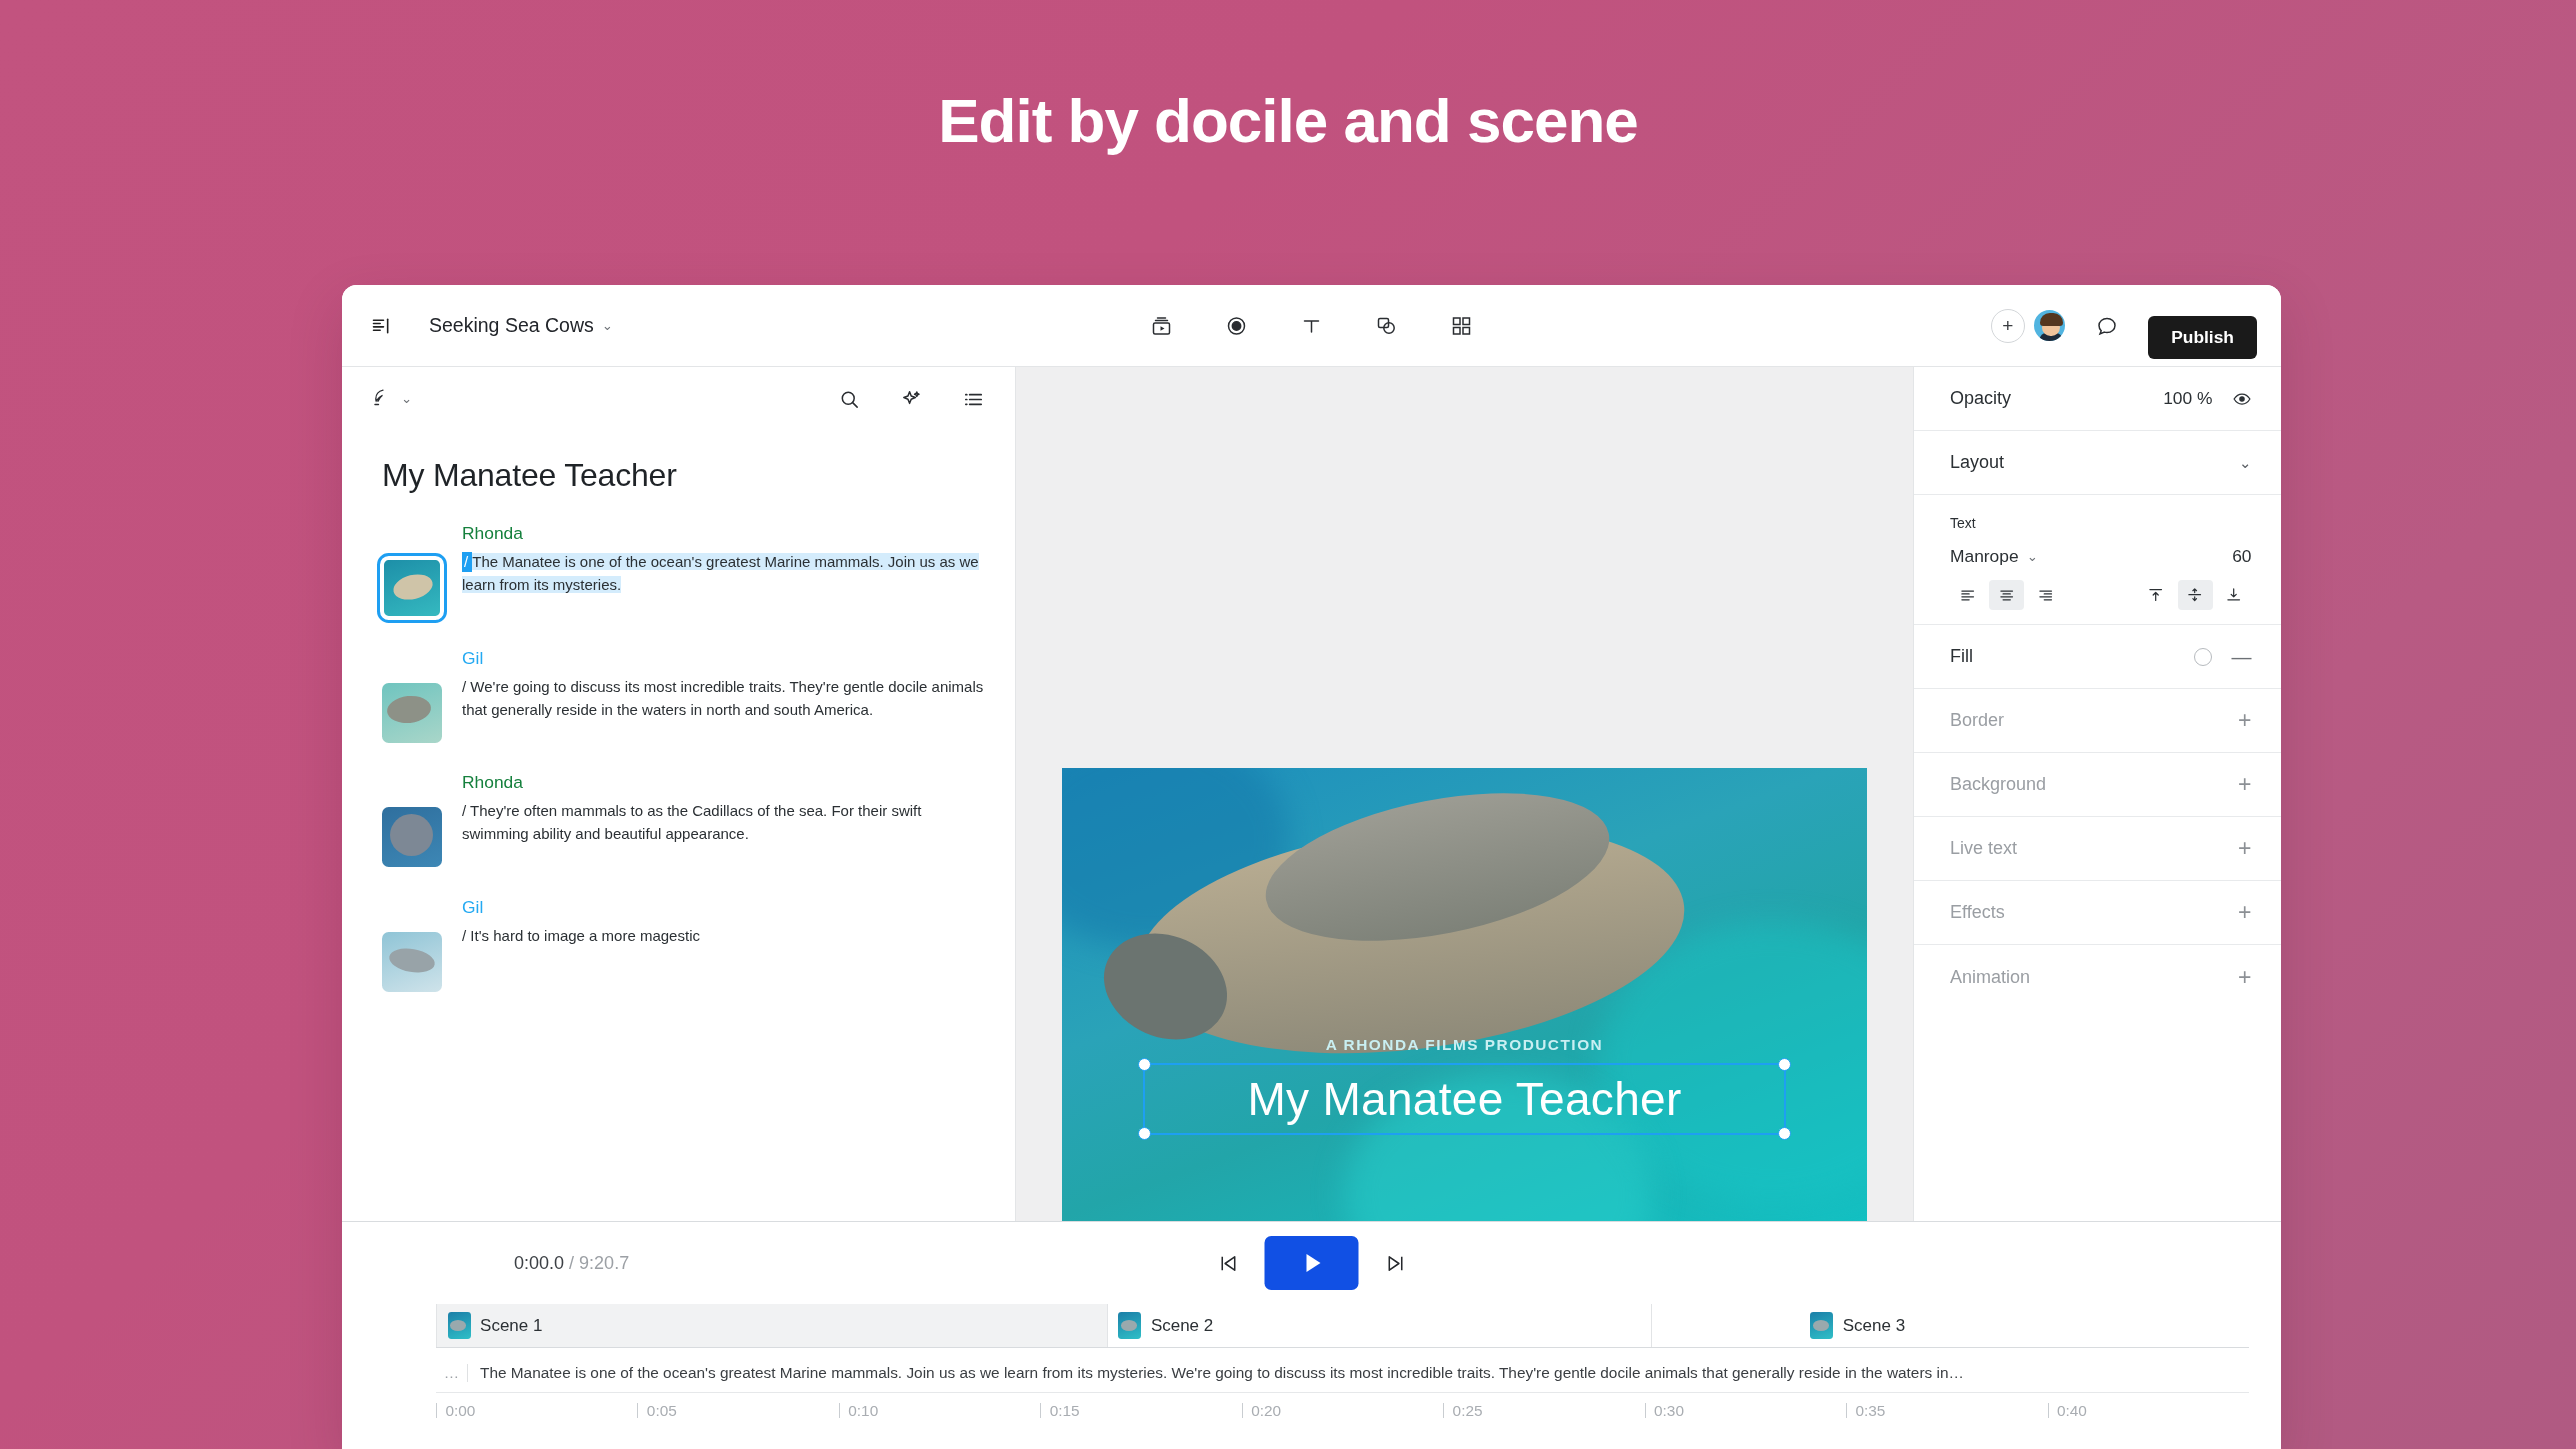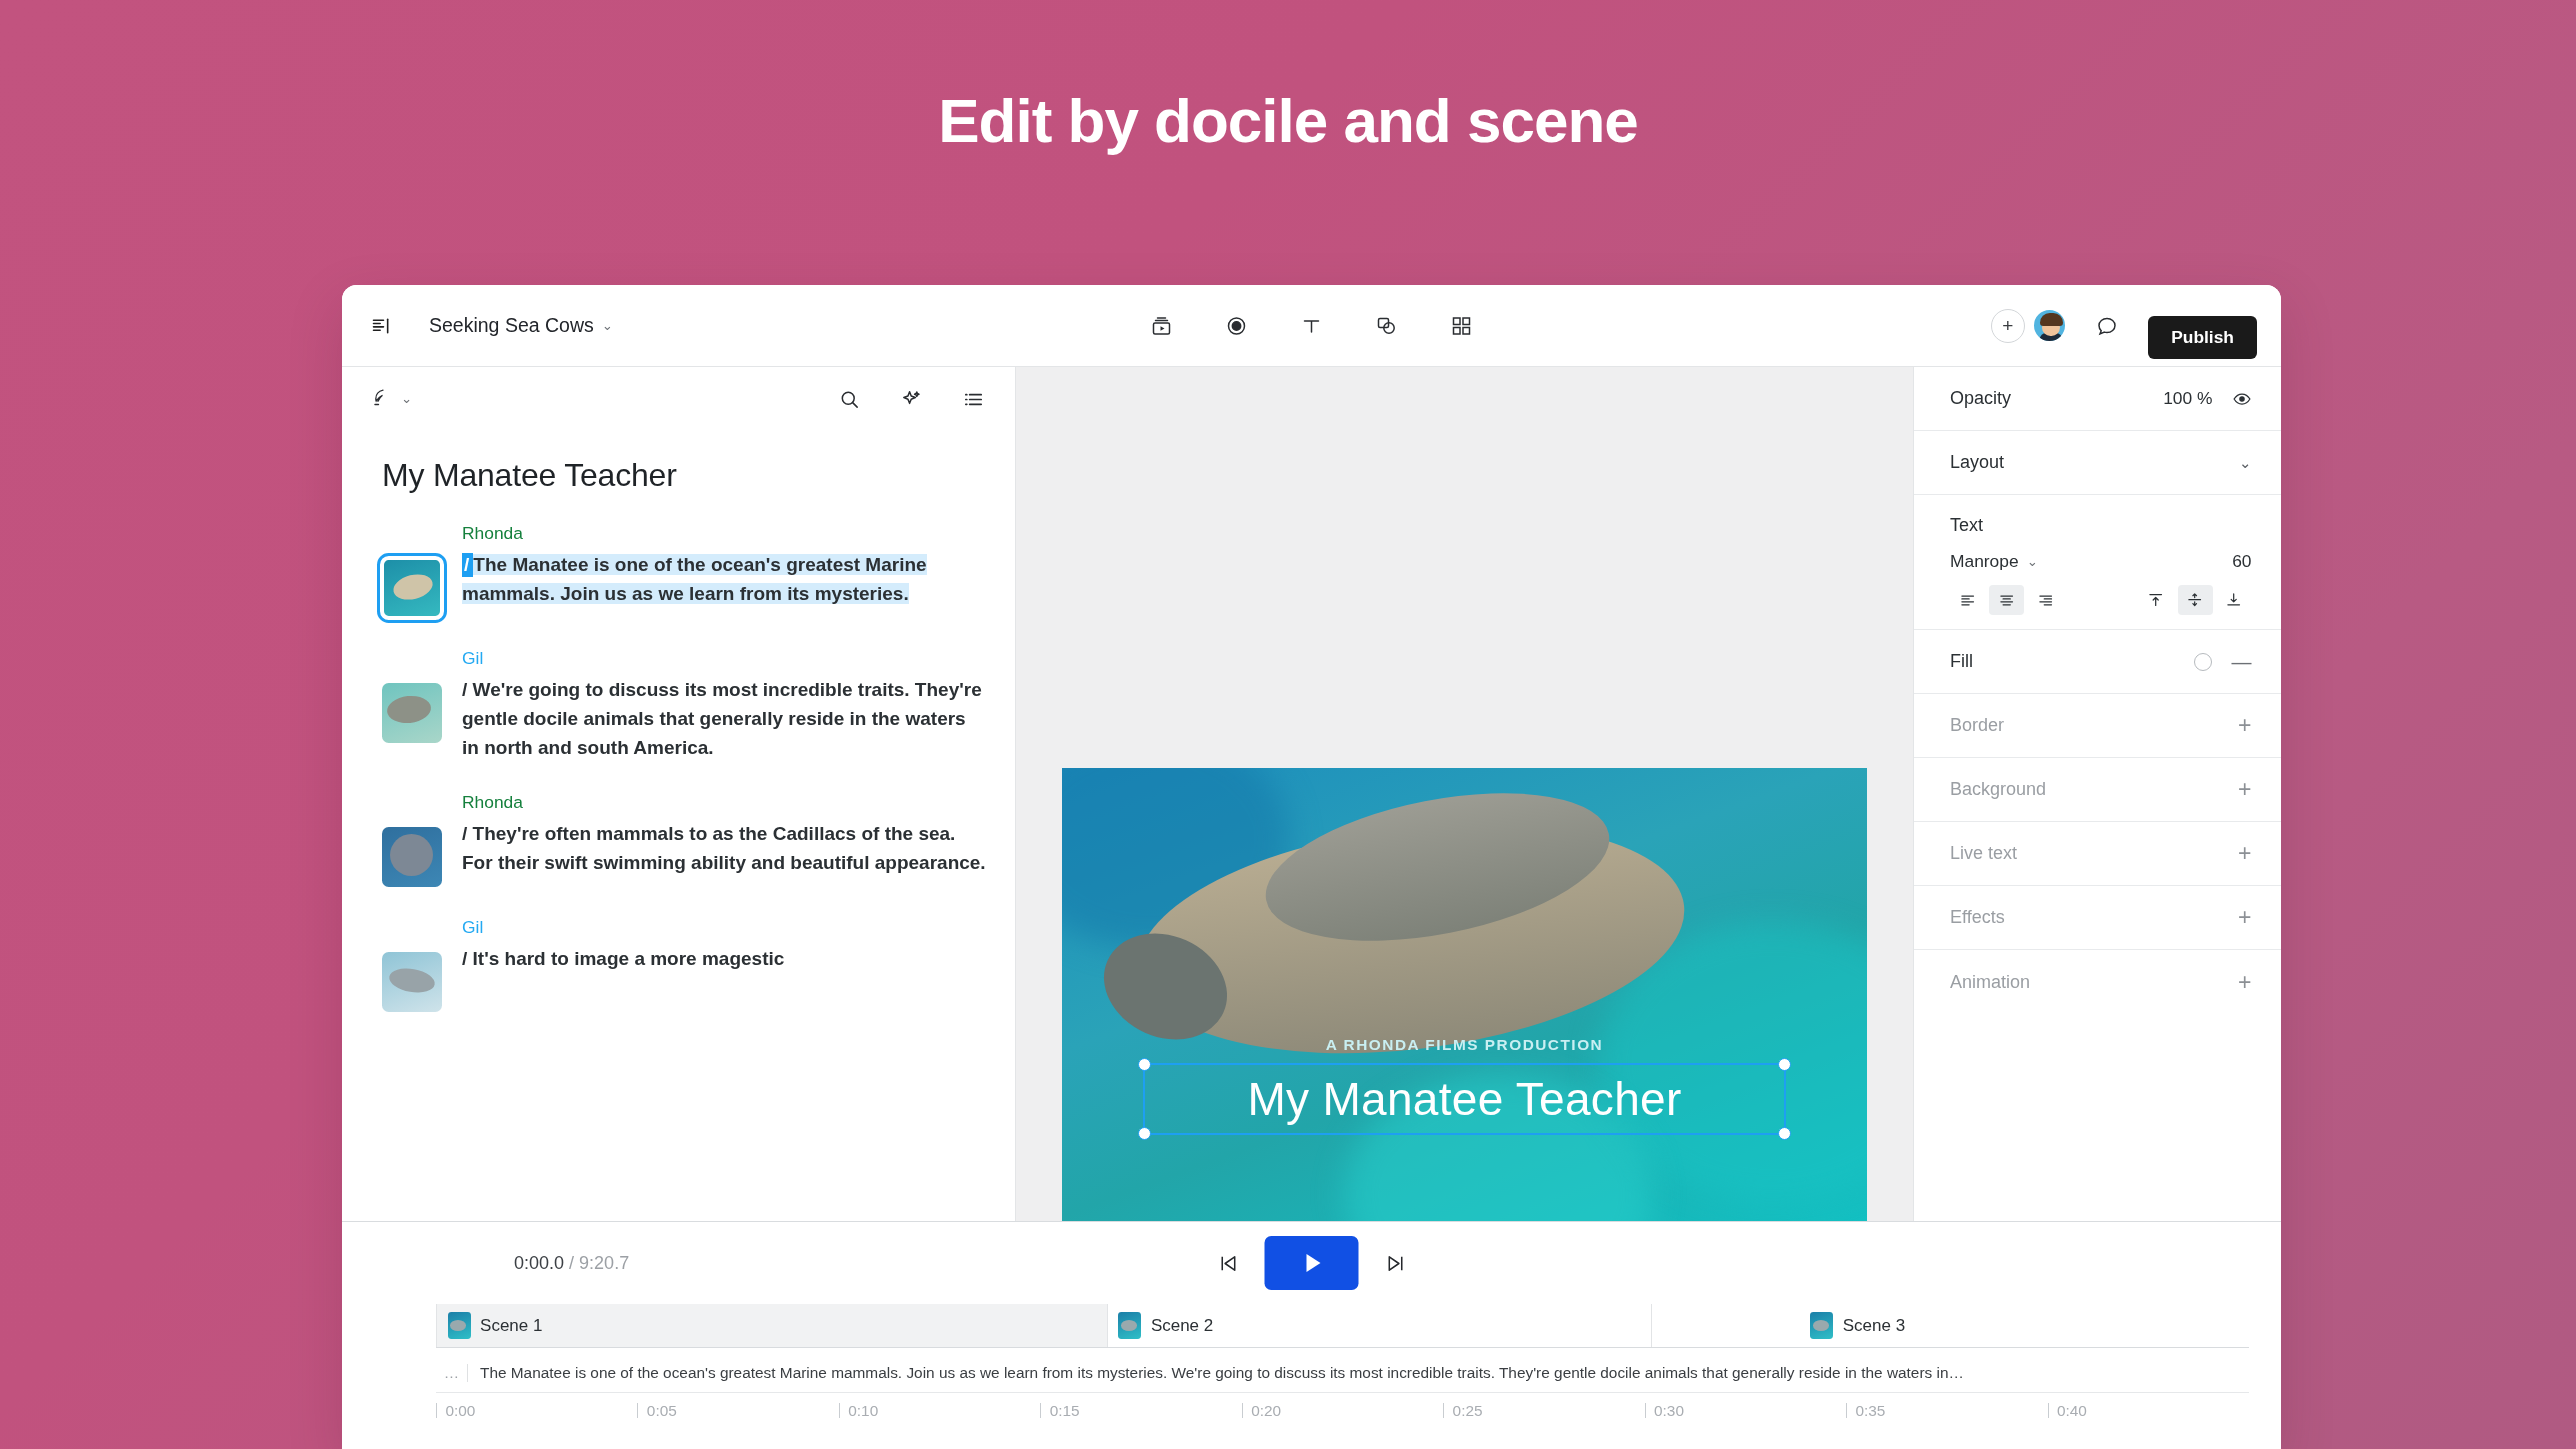--- a/index.html
+++ b/index.html
@@ -210,24 +210,23 @@
   }
   .block-text { flex: 1; min-width: 0; }
   .speaker {
     font-size: 17.4px;
     margin-bottom: 7.4px;
     font-weight: 400;
   }
   .speaker.rhonda { color: #15803d; }
   .speaker.gil { color: #23a9f2; }
   .line {
-    font-size: 19px;
+    font-size: 15px;
     line-height: 1.52;
     color: #2b3034;
-    font-weight: bold;
   }
   .line.selected span.hl {
     background: #d4ecfc;
     box-decoration-break: clone;
     -webkit-box-decoration-break: clone;
   }
   .slash-cursor {
     background: #1e9ff2;
     color: #ffffff;
     padding: 1.3px 3.4px 1.3px 2px;
@@ -326,21 +325,21 @@
   }
   .prop-row .minus { margin-left: 20px; color: #6c7075; font-size: 20px; line-height: 1; }
   .prop-row .circle-sw {
     margin-left: auto;
     width: 18px; height: 18px;
     border-radius: 50%;
     border: 1.3px solid #b6babe;
   }
 
   .text-section { border-bottom: 1px solid #e8eaec; padding: 0 29.5px 14.8px 36px; }
-  .text-section .sec-label { font-size: 18px; color: #2b3034; padding: 20px 0 14.8px 0; }
+  .text-section .sec-label { font-size: 14px; color: #2b3034; padding: 20px 0 14.8px 0; }
   .font-row { display: flex; align-items: flex-start; }
   .font-name { font-size: 17.4px; color: #2b3034; display: flex; align-items: center; gap: 8px; }
   .font-size { margin-left: auto; font-size: 17.4px; color: #2b3034; }
   .align-row { display: flex; align-items: center; margin-top: 13.4px; gap: 4px; }
   .align-btn {
     width: 35px; height: 29.5px;
     display: flex; align-items: center; justify-content: center;
     border-radius: 4px;
     color: #2b3034;
     cursor: pointer;

